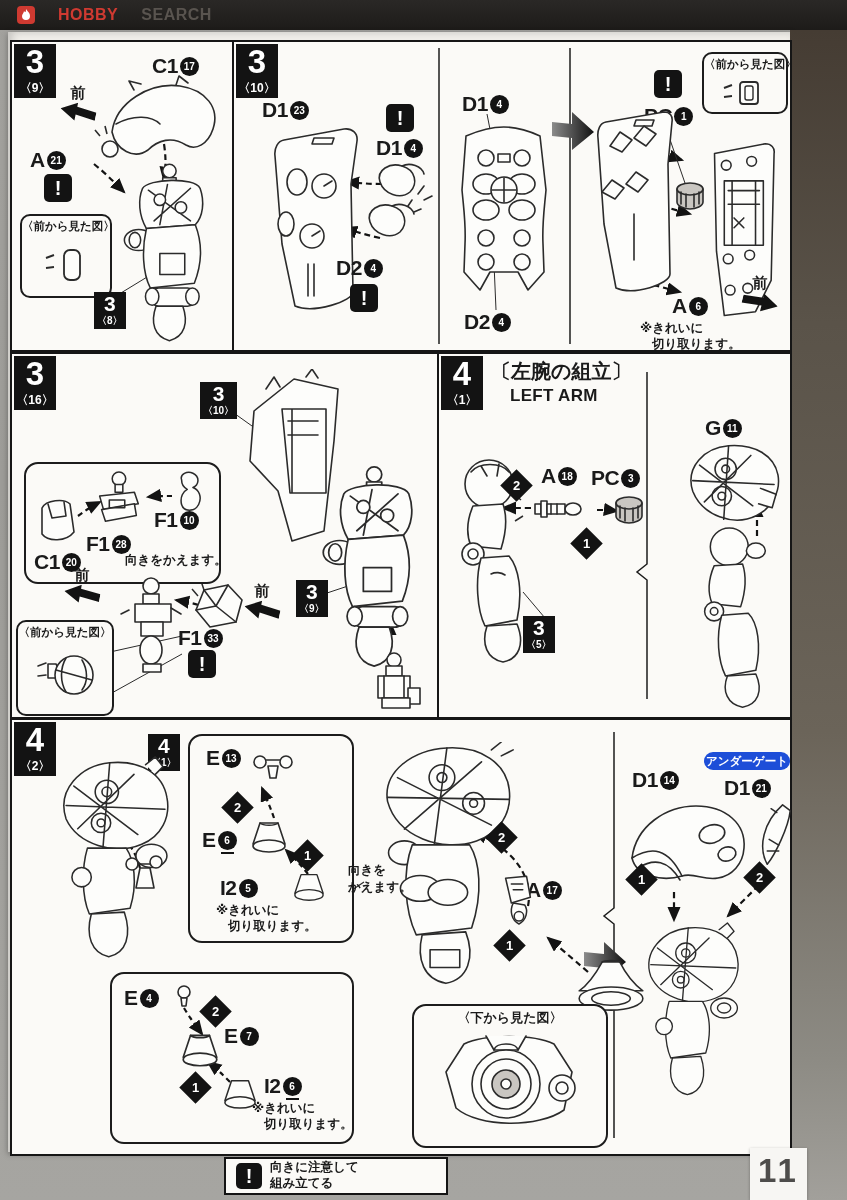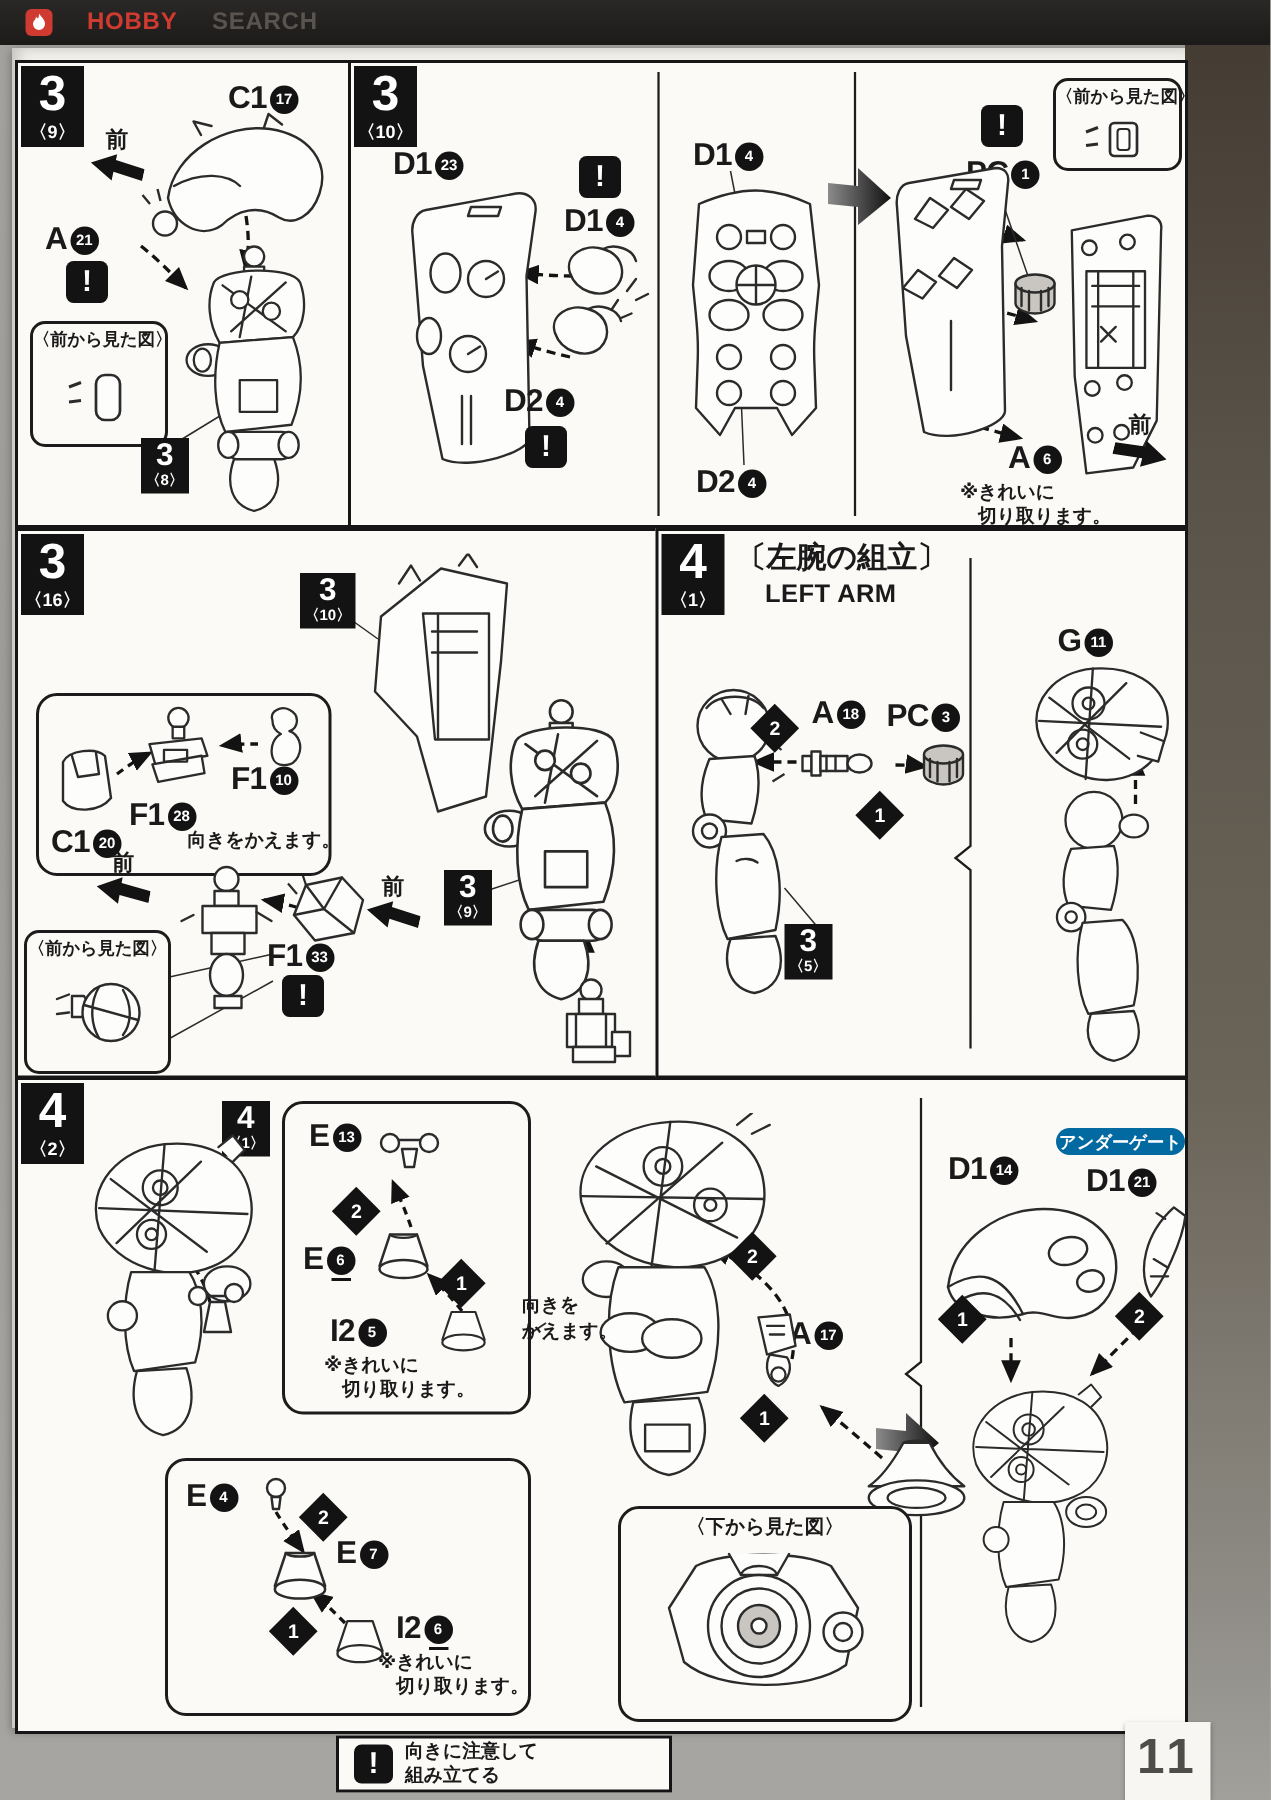--- a/index.html
+++ b/index.html
@@ -43,21 +43,21 @@
         display:flex;align-items:center;justify-content:center;}
   .dia{width:23px;height:23px;background:#131313;transform:rotate(45deg);display:flex;align-items:center;justify-content:center;}
   .dia span{position:static;transform:rotate(-45deg);color:#fff;font-size:13px;font-weight:800;}
   .vbox{border:2px solid #1c1c1c;border-radius:10px;background:#fbfaf7;}
   .vcap{position:static;display:block;text-align:center;font-size:11.5px;font-weight:700;padding-top:3px;white-space:nowrap;}
   .note{font-size:12.5px;font-weight:700;line-height:1.3;white-space:nowrap;}
   .jtext{font-size:12.5px;font-weight:700;white-space:nowrap;}
   .mae{font-size:15px;font-weight:800;text-align:center;}
   .titlejp{font-size:20px;font-weight:800;white-space:nowrap;}
   .titleen{font-size:17px;font-weight:800;white-space:nowrap;letter-spacing:.3px;}
-  .pill{background:#0369a1;color:#fff;font-size:11.5px;font-weight:700;border-radius:9px;
+  .pill{background:#1d4ed8;color:#fff;font-size:11.5px;font-weight:700;border-radius:9px;
         display:flex;align-items:center;justify-content:center;white-space:nowrap;}
   
   .fig svg{position:static;display:block;}
   .art{stroke:#2b2b2b;fill:#fdfdfb;stroke-width:1.6;stroke-linejoin:round;stroke-linecap:round;}
   .art .nf{fill:none;}
   .art .gf{fill:#c9c6c1;}
   
   .legendblk{position:absolute;left:8px;top:1157px;width:212px;height:38px;background:#141414;color:#fff;
              display:flex;flex-direction:column;align-items:center;justify-content:center;line-height:1.25;}
   .legendblk div{font-size:12.5px;font-weight:700;}

